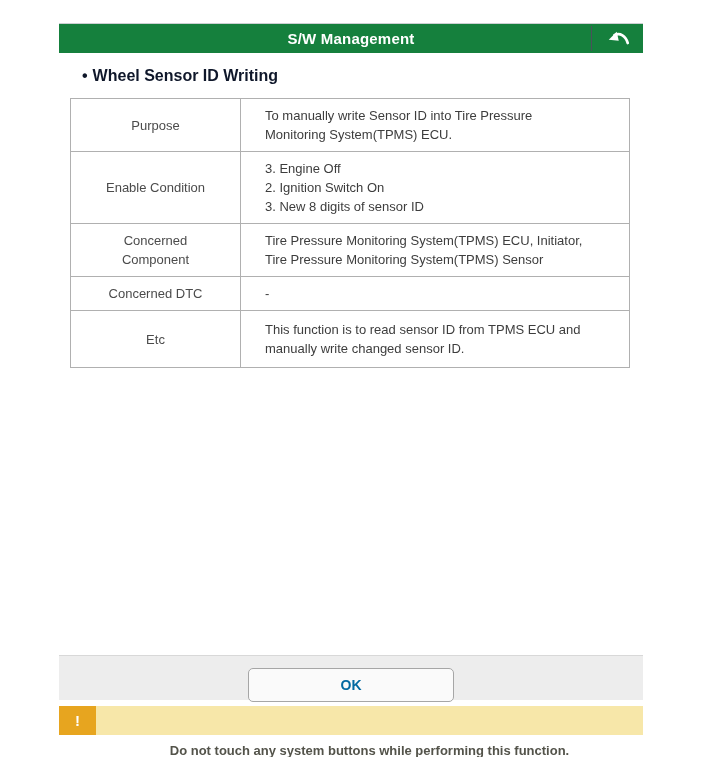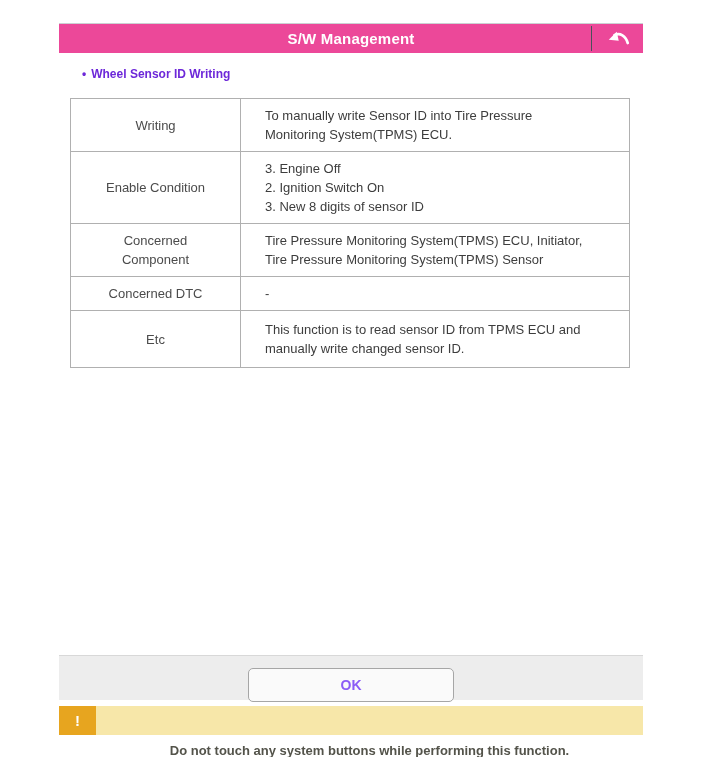--- a/index.html
+++ b/index.html
@@ -6,41 +6,41 @@
   html, body { background: #ffffff; }
   body {
     font-family: "Liberation Sans", "DejaVu Sans", sans-serif;
     width: 701px; height: 757px; position: relative; overflow: hidden;
   }
   .page { position: absolute; inset: 0; background: #ffffff; }
 
   
   .titlebar {
     position: absolute; left: 59px; top: 23px; width: 584px; height: 30px;
-    background: #ec4899; border-top: 1px solid #ccd0d3;
+    background: #15803d; border-top: 1px solid #ccd0d3;
   }
   .titlebar .title {
     position: absolute; left: 0; right: 0; top: 0; bottom: 0;
     text-align: center; line-height: 29px;
     color: #ffffff; font-size: 15px; font-weight: bold; letter-spacing: 0.2px;
   }
   .titlebar .tb-divider {
     position: absolute; right: 51px; top: 2px; bottom: 2px; width: 1px;
     background: #4a515a;
   }
   .back-btn {
     position: absolute; right: 0; top: 0; width: 51px; height: 100%;
     background: transparent; border: none; cursor: pointer;
     display: flex; align-items: center; justify-content: center;
   }
 
   
   .section-label {
     position: absolute; left: 82px; top: 67px;
-    font-size: 12px; font-weight: bold; color: #6d28d9;
+    font-size: 16px; font-weight: bold; color: #0f172a;
   }
   .section-label .bullet { margin-right: 5px; }
 
   
   table.info {
     position: absolute; left: 70px; top: 98px; width: 560px;
     border-collapse: collapse; table-layout: fixed;
   }
   table.info td {
     border: 1px solid #b0b0b0; vertical-align: middle;
@@ -63,21 +63,21 @@
 
   
   .ok-bar {
     position: absolute; left: 59px; top: 655px; width: 584px; height: 45px;
     background: #ededed; border-top: 1px solid #d8d8d8;
     display: flex; align-items: center; justify-content: center;
   }
   .ok-btn {
     width: 206px; height: 34px; background: #fafafa;
     border: 1px solid #a6a6a6; border-radius: 5px;
-    font-family: inherit; font-size: 14px; font-weight: bold; color: #8b5cf6;
+    font-family: inherit; font-size: 14px; font-weight: bold; color: #0369a1;
     cursor: pointer;
     margin-top: 14px;
   }
 
   
   .warning-bar {
     position: absolute; left: 59px; top: 706px; width: 584px; height: 29px;
     background: #f7e7a9; display: flex; align-items: stretch;
   }
   .warn-icon {
@@ -109,21 +109,21 @@
     </button>
   </header>
 
   <div class="section-label">
     <span class="bullet">•</span><span>Wheel Sensor ID Writing</span>
   </div>
 
   <table class="info">
     <tbody>
       <tr class="r1">
-        <td class="label-cell">Writing</td>
+        <td class="label-cell">Purpose</td>
         <td class="value-cell">To manually write Sensor ID into Tire Pressure Monitoring System(TPMS) ECU.</td>
       </tr>
       <tr class="r2">
         <td class="label-cell accent">Enable Condition</td>
         <td class="value-cell accent">
           <div>3. Engine Off</div>
           <div>2. Ignition Switch On</div>
           <div>3. New 8 digits of sensor ID</div>
         </td>
       </tr>

